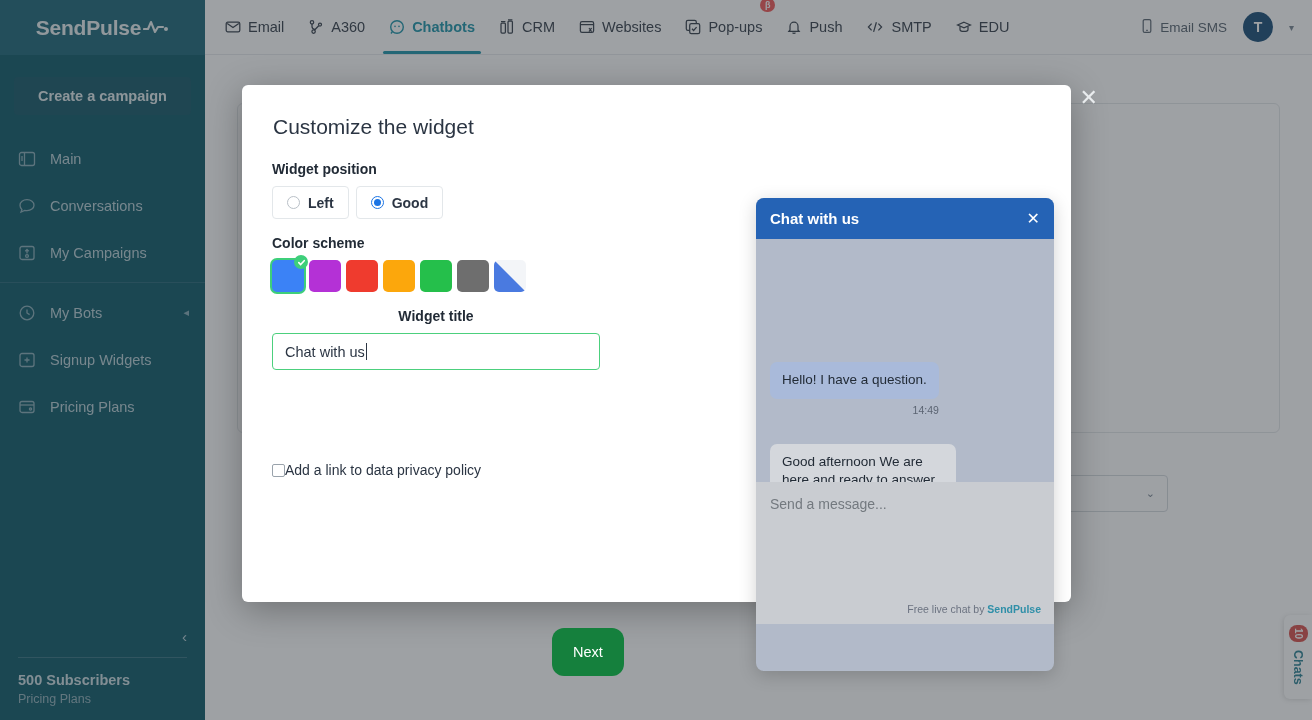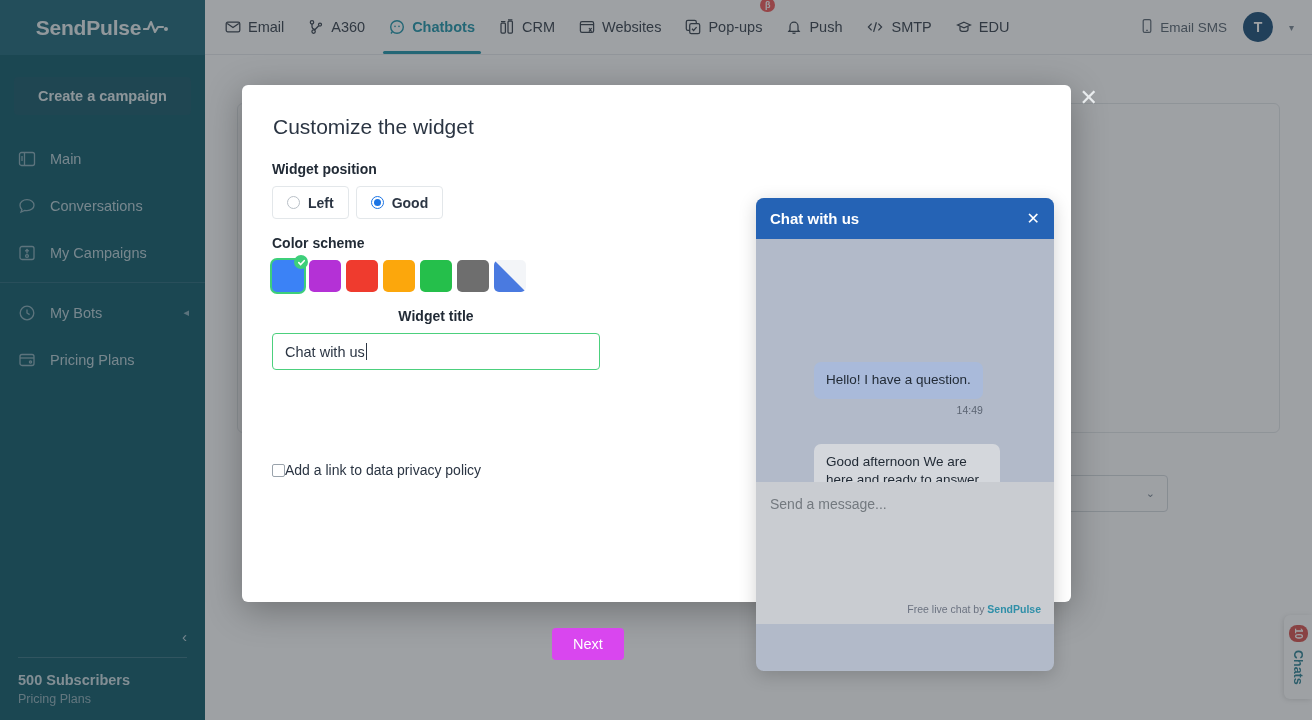--- a/index.html
+++ b/index.html
@@ -236,40 +236,40 @@
   .privacy-row {
     position: absolute; left: 30px; top: 377px;
     display: flex; align-items: center; 
     font-size: 14px; color: #2b3543; cursor: pointer; z-index: 26;
   }
   .cb {
     width: 13px; height: 13px; border: 1.3px solid #9aa3ac; border-radius: 2px; background: #fff;
   }
   .btn-next {
     position: absolute; left: 310px; top: 543px;
-    background: #d946ef; color: #fff; border: none; border-radius: 4px;
-    height: 32px; padding: 0 21px; font-size: 14.5px; cursor: pointer;
+    background: #15803d; color: #fff; border: none; border-radius: 12px;
+    height: 48px; padding: 0 21px; font-size: 14.5px; cursor: pointer;
     font-family: inherit; z-index: 26;
   }
 
   
   .widget {
     position: absolute; left: 514px; top: 113px;
     width: 298px; height: 473px;
     border-radius: 8px; overflow: hidden;
     box-shadow: 0 4px 18px rgba(0,0,0,.18);
     background: #b2bac9;
   }
   .w-head {
     height: 41px; background: #2563b5; display: flex; align-items: center;
     padding: 0 14px; color: #fff;
   }
   .w-head .t { font-size: 15px; font-weight: 700; }
   .w-head .x { margin-left: auto; font-size: 16px; cursor: pointer; }
-  .w-body { height: 243px; padding: 10px 14px; position: relative; margin-left: 44px; }
+  .w-body { height: 243px; padding: 10px 14px; position: relative; }
   .bub {
     max-width: 186px; border-radius: 7px; padding: 9px 12px;
     font-size: 13.5px; color: #222b36; line-height: 1.38;
   }
   .bub-out { background: #a9bada; margin-left: auto; }
   .bub-in { background: #d4d7dc; }
   .row-out { display: flex; margin-top: 113px; }
   .ts { font-size: 10.5px; color: #5b6472; margin-top: 5px; }
   .ts-right { text-align: right; }
   .row-in { margin-top: 28px; }
@@ -341,20 +341,29 @@
         <span class="sb-ico">
           <svg viewBox="0 0 18 18" fill="none" stroke="#b8cfd6" stroke-width="1.3">
             <circle cx="9" cy="9" r="6.8"></circle>
               <path d="M9 5.4V9l2.6 1.6"></path>
           </svg>
         </span>
         <span>My Bots</span>
         <span class="sb-caret">◂</span>
       </div>
 
+      <div class="sb-item">
+        <span class="sb-ico">
+          <svg viewBox="0 0 18 18" fill="none" stroke="#b8cfd6" stroke-width="1.3">
+            <rect x="2" y="2.5" width="14" height="13" rx="2"></rect>
+            <path d="M9 6.5v5M6.5 9h5"></path>
+          </svg>
+        </span>
+        <span>Signup Widgets</span>
+      </div>
 
       <div class="sb-item">
         <span class="sb-ico">
           <svg viewBox="0 0 18 18" fill="none" stroke="#b8cfd6" stroke-width="1.3">
             <rect x="2" y="3.5" width="14" height="11" rx="2"></rect>
               <path d="M2 7h14"></path>
             <circle cx="12.5" cy="11" r="1.1"></circle>
           </svg>
         </span>
         <span>Pricing Plans</span>

